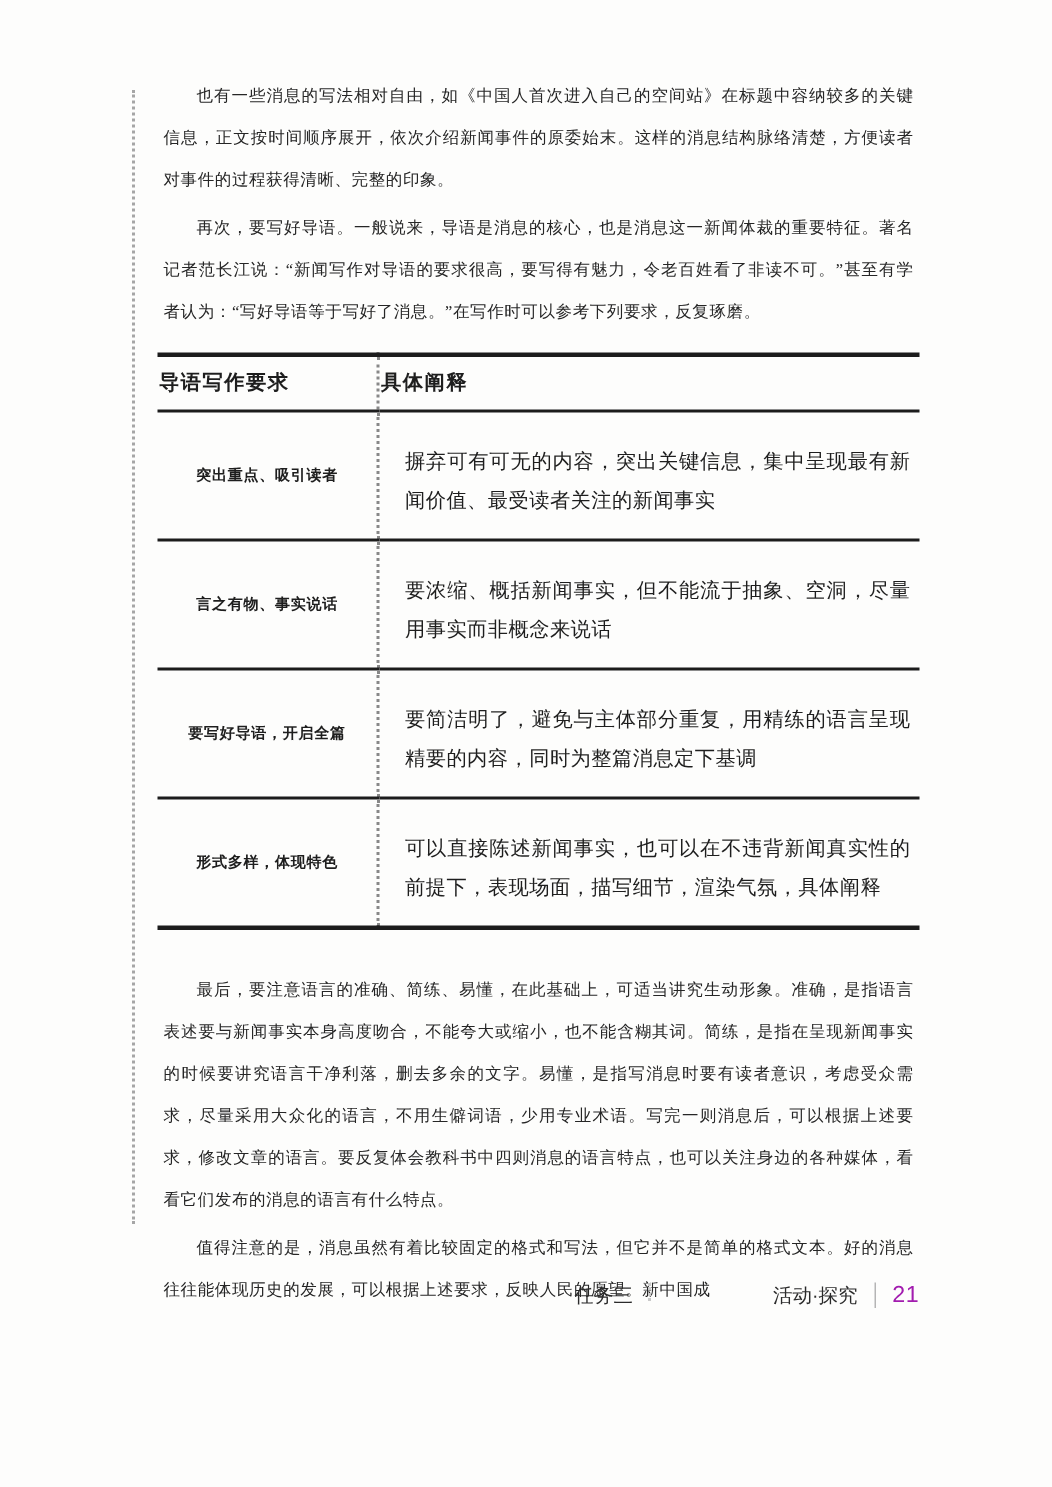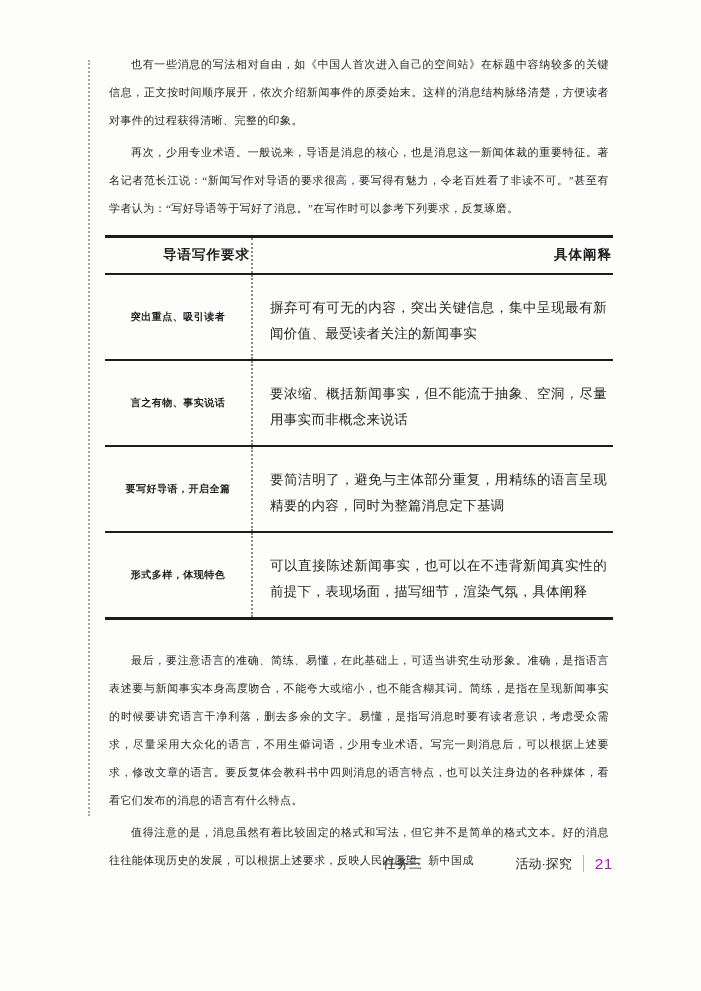--- a/index.html
+++ b/index.html
@@ -44,21 +44,21 @@
     border-bottom: 3px solid #1c1c1c;
   }
   table.lead-table th, table.lead-table td {
     font-family: "Liberation Serif", "DejaVu Serif", serif;
     color: #1e1e1e;
   }
   table.lead-table th {
     font-size: 13.5px;
     font-weight: bold;
     height: 37px;
-    text-align: right;
+    text-align: left;
     border-bottom: 2px solid #1c1c1c;
     letter-spacing: 1px;
   }
   table.lead-table td.req-cell {
     width: 147px;
     text-align: center;
     font-weight: bold;
     font-size: 10px;
     letter-spacing: 0.5px;
   }
@@ -109,21 +109,21 @@
 </style>
 </head>
 <body>
 
 <div class="binding-line"></div>
 
 <div class="content">
 
   <p class="body-para">也有一些消息的写法相对自由，如《中国人首次进入自己的空间站》在标题中容纳较多的关键信息，正文按时间顺序展开，依次介绍新闻事件的原委始末。这样的消息结构脉络清楚，方便读者对事件的过程获得清晰、完整的印象。</p>
 
-  <p class="body-para">再次，少用专业术语。一般说来，导语是消息的核心，也是消息这一新闻体裁的重要特征。著名记者范长江说：“新闻写作对导语的要求很高，要写得有魅力，令老百姓看了非读不可。”甚至有学者认为：“写好导语等于写好了消息。”在写作时可以参考下列要求，反复琢磨。</p>
+  <p class="body-para">再次，要写好导语。一般说来，导语是消息的核心，也是消息这一新闻体裁的重要特征。著名记者范长江说：“新闻写作对导语的要求很高，要写得有魅力，令老百姓看了非读不可。”甚至有学者认为：“写好导语等于写好了消息。”在写作时可以参考下列要求，反复琢磨。</p>
 
   <table class="lead-table">
     <thead>
       <tr>
         <th>导语写作要求</th>
         <th class="exp-head">具体阐释</th>
       </tr>
     </thead>
     <tbody>
       <tr>

